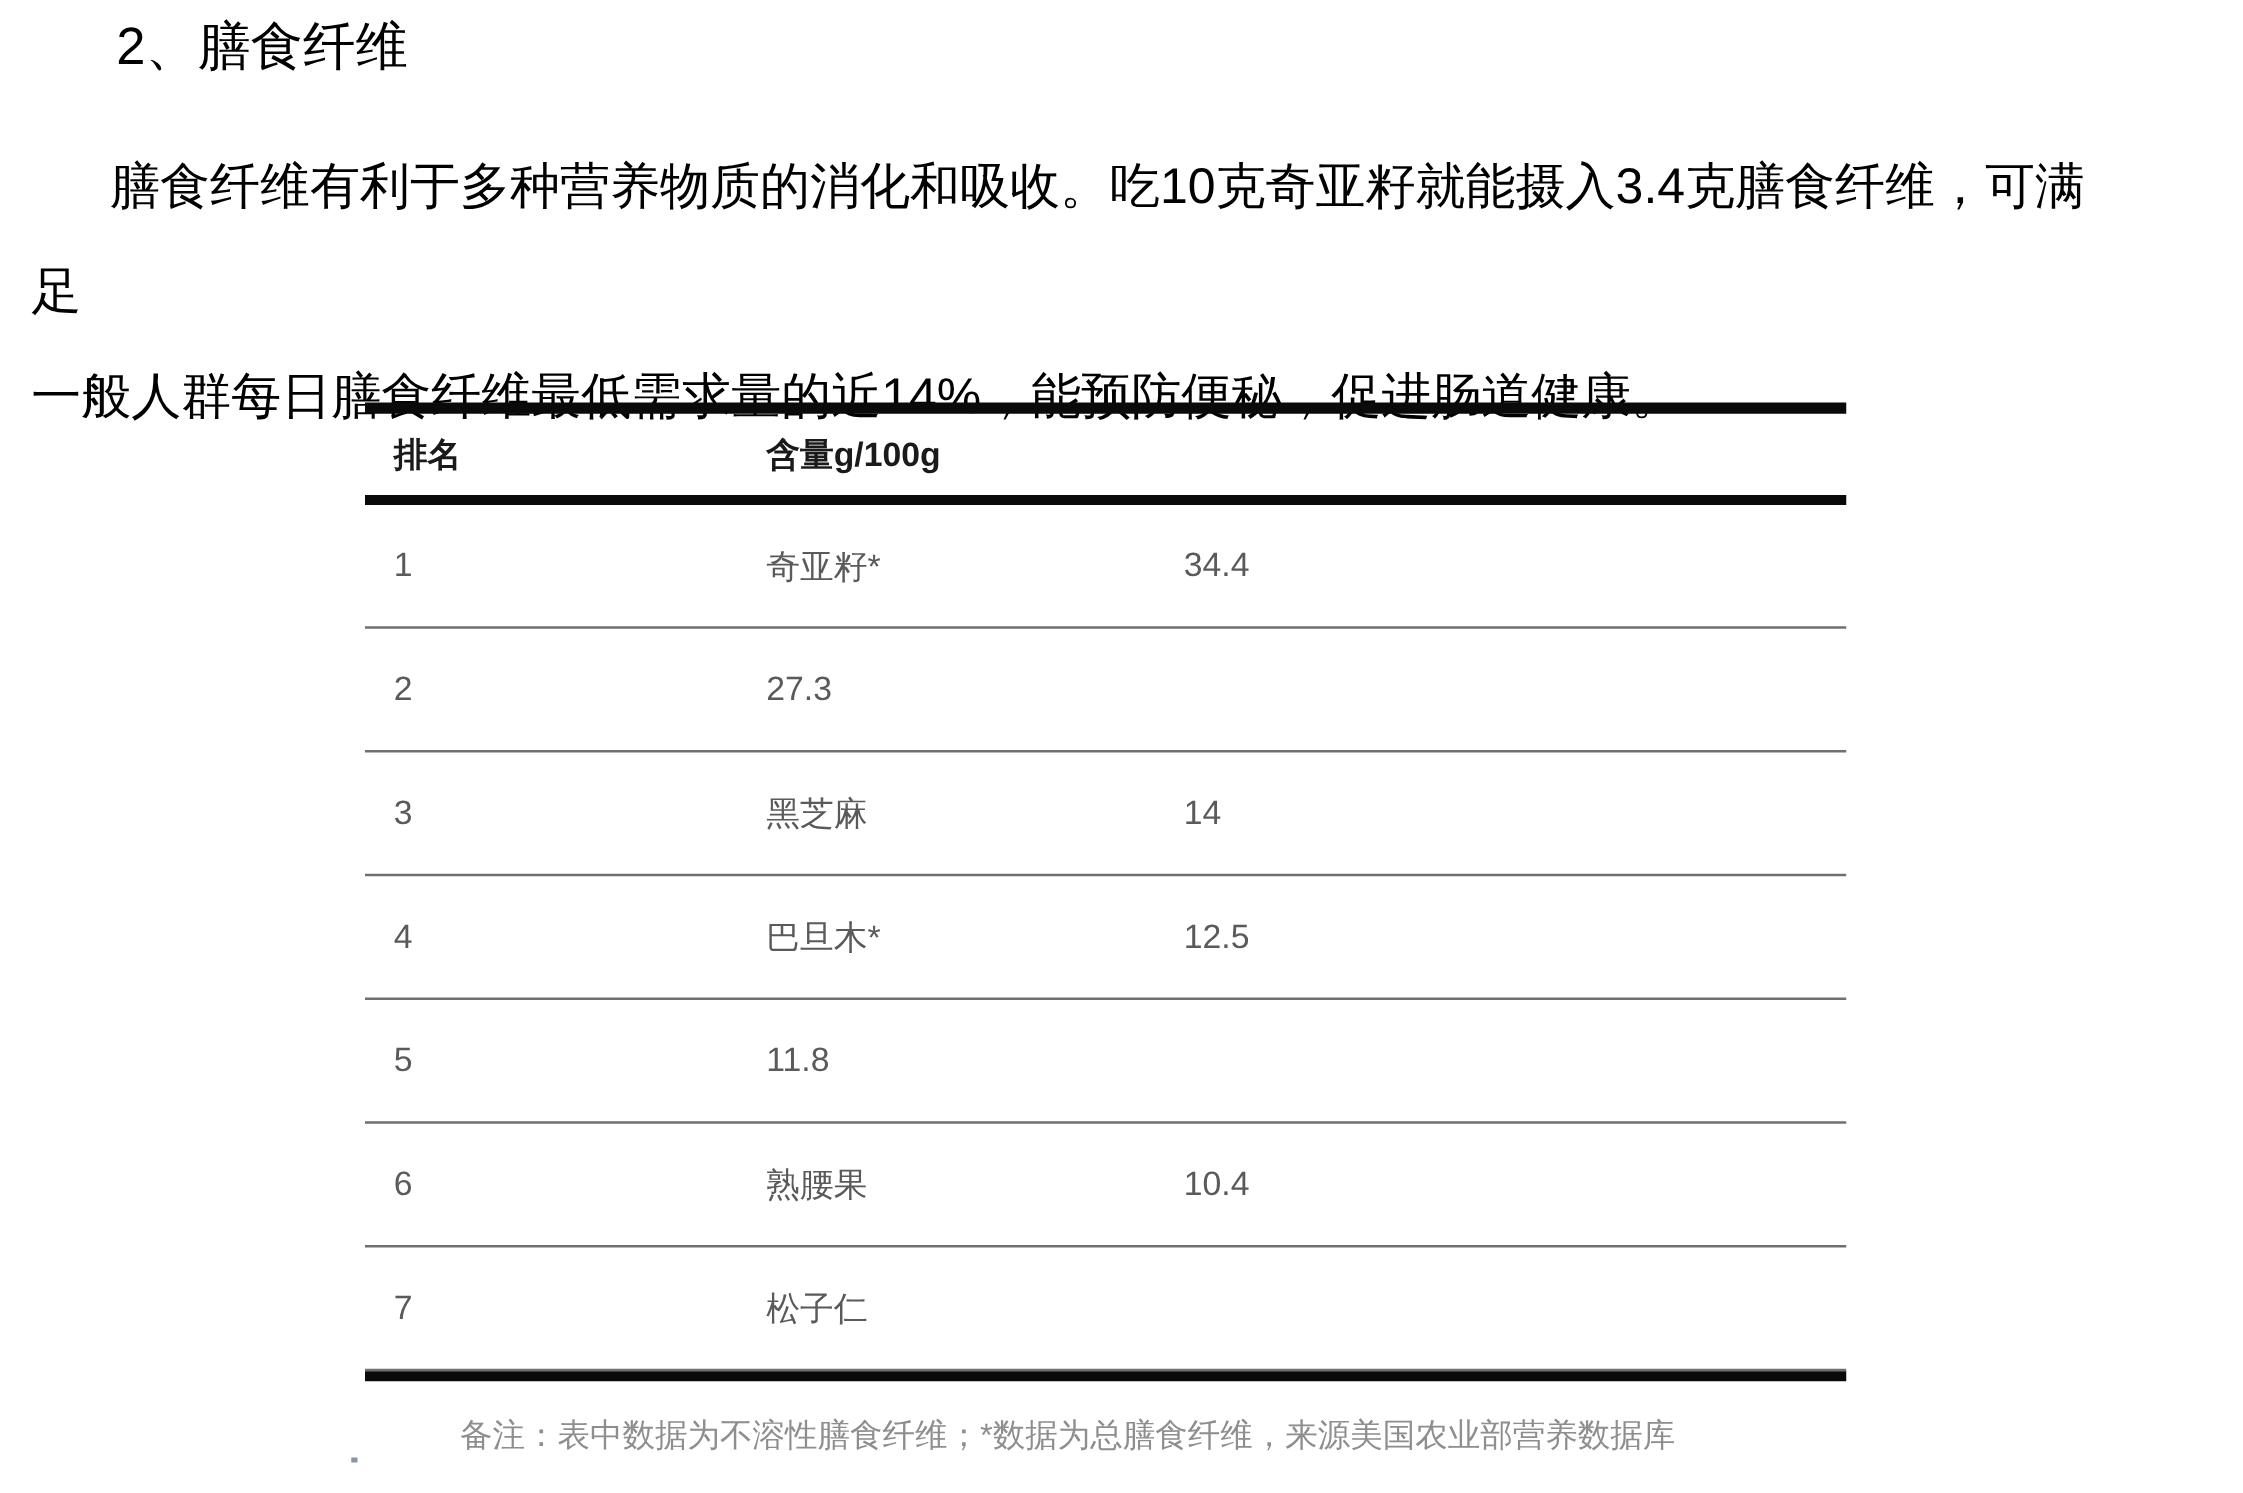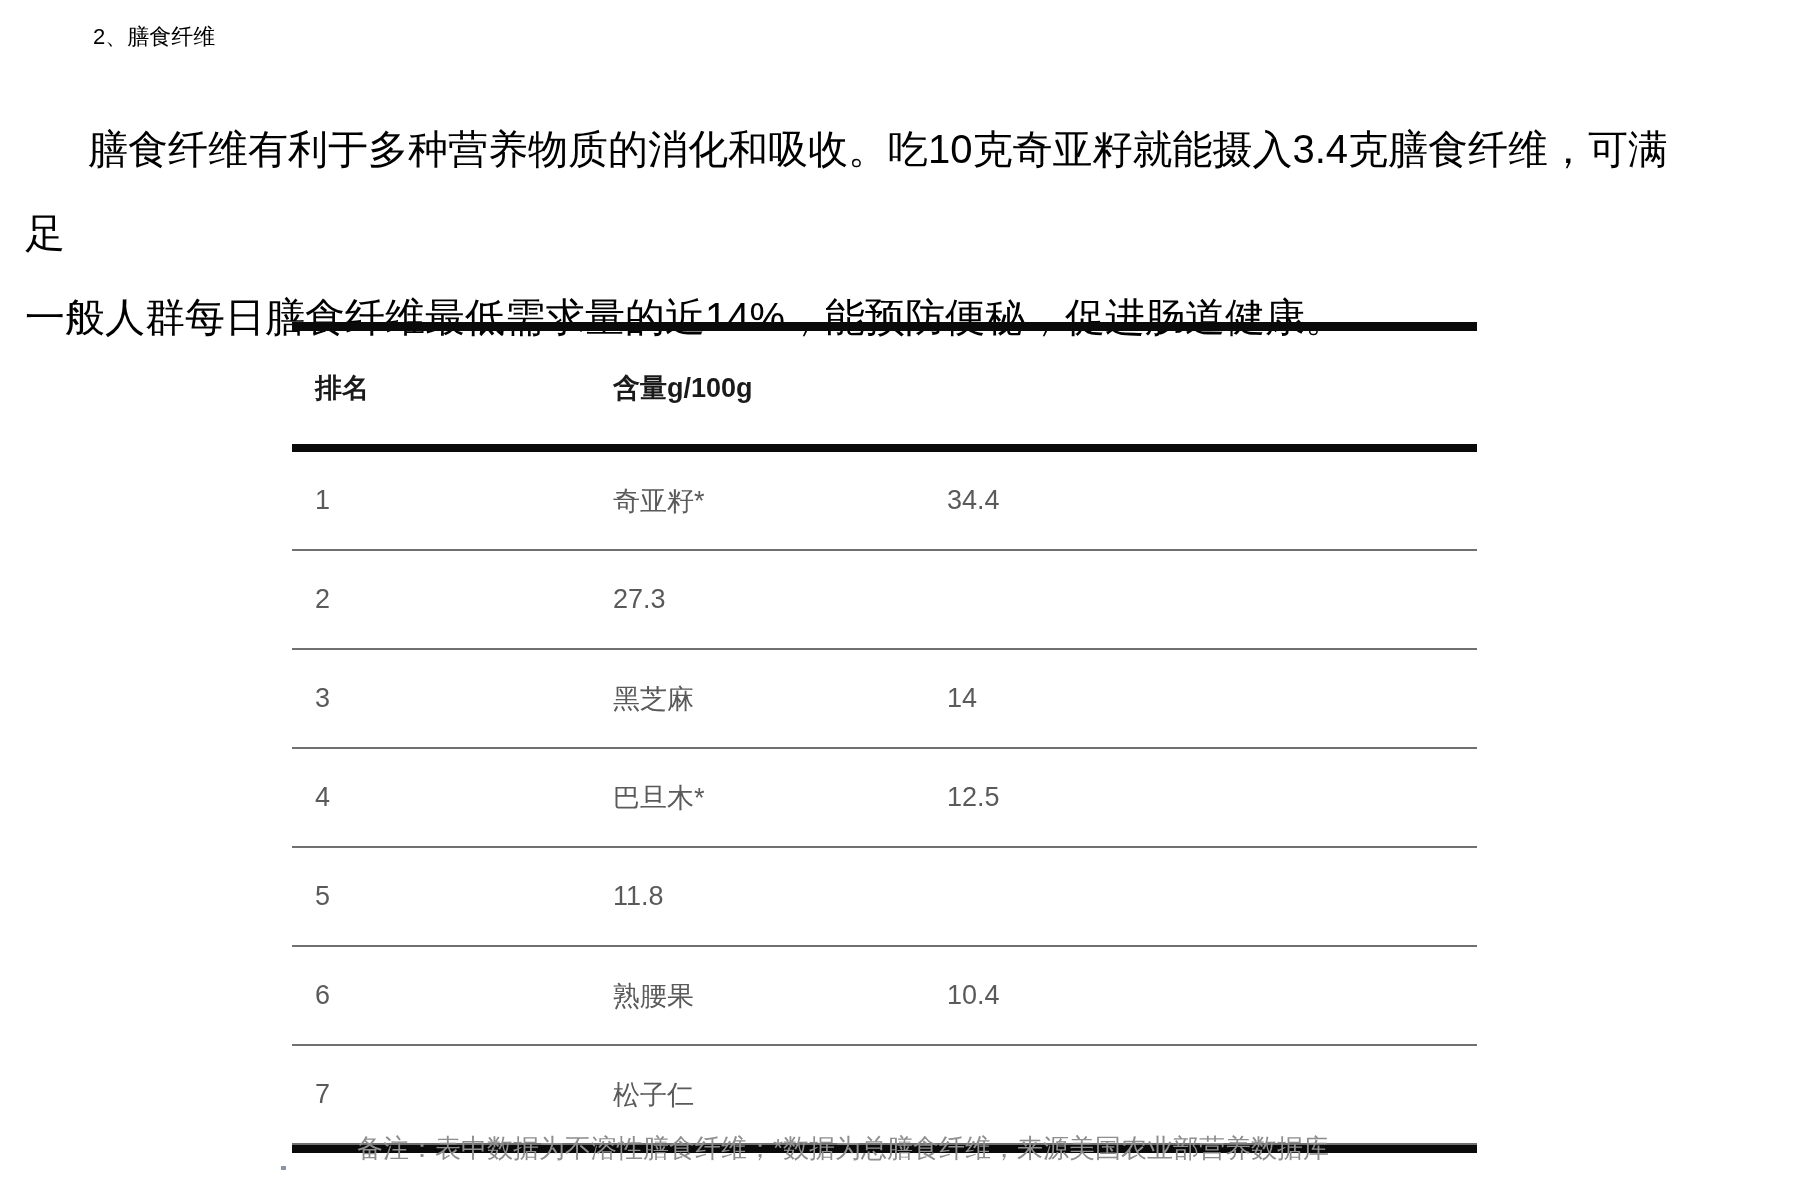--- a/index.html
+++ b/index.html
@@ -14,21 +14,21 @@
     overflow: hidden;
     font-family: "Liberation Sans", sans-serif;
     -webkit-font-smoothing: antialiased;
   }
 
   
   .heading {
     position: absolute;
     left: 93px;
     top: 17px;
-    font-size: 22px;
+    font-size: 42px;
     line-height: 40px;
     color: #000000;
     font-weight: 400;
     white-space: nowrap;
   }
 
   
   .paragraph {
     position: absolute;
     left: 25px;
@@ -53,42 +53,42 @@
     background: #0a0a0a;
   }
   .rule-thick.top { height: 9px; }
   .t-grid {
     display: grid;
     grid-template-columns: 298px 334px auto;
     padding-left: 23px;
     align-items: center;
   }
   .t-header {
-    height: 113px;
+    height: 65px;
     font-size: 27px;
     font-weight: 700;
     color: #1a1a1a;
   }
   .t-row {
     height: 97px;
     border-bottom: 2px solid #707070;
     font-size: 27px;
     color: #5a5a5a;
   }
   .t-row:last-child {
     border-bottom: none;
   }
   .cell-rank  { font-weight: 400; }
   .cell-name  { font-weight: 400; }
   .cell-value { font-weight: 400; }
 
   
   .footnote {
     position: absolute;
-    left: 357px;
+    left: 368px;
     top: 1132px;
     font-size: 26px;
     line-height: 32px;
     color: #8e8e8e;
     white-space: nowrap;
   }
 
   
   .artifact-dot {
     position: absolute;

